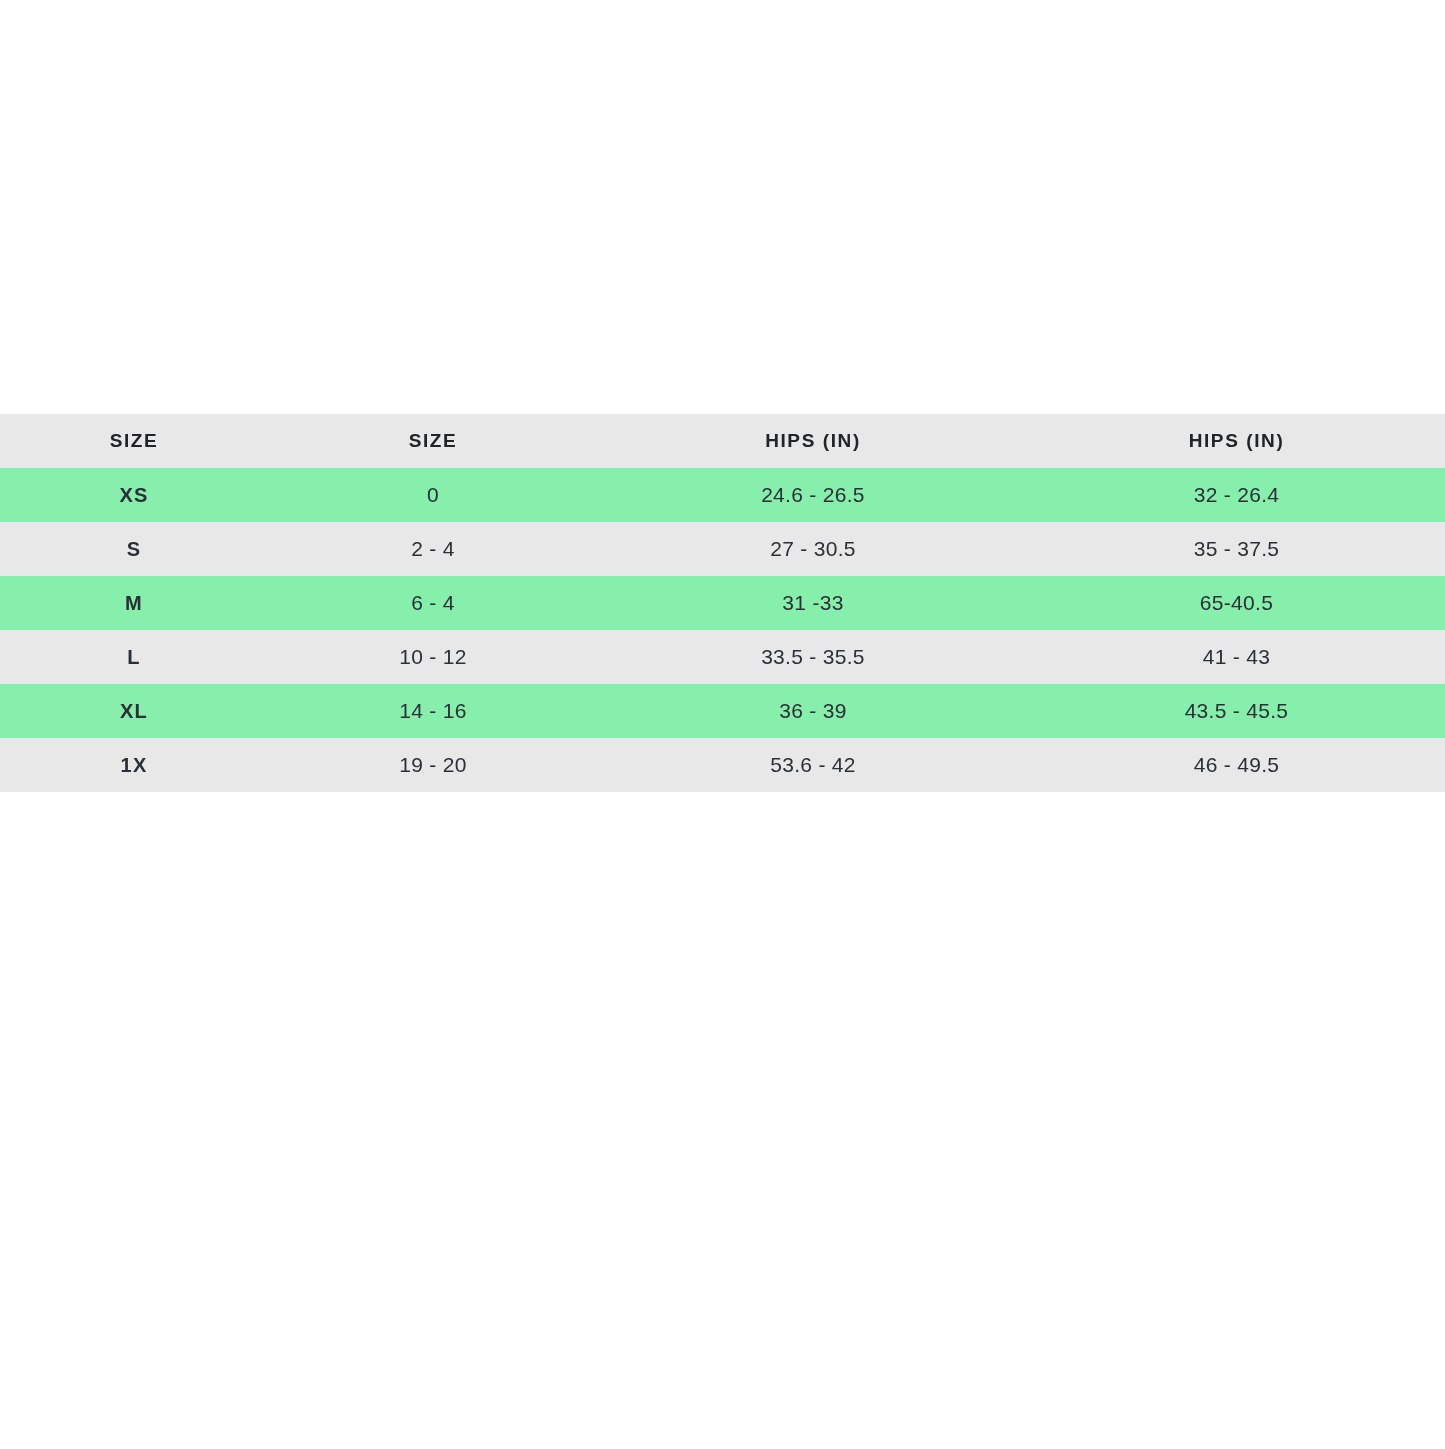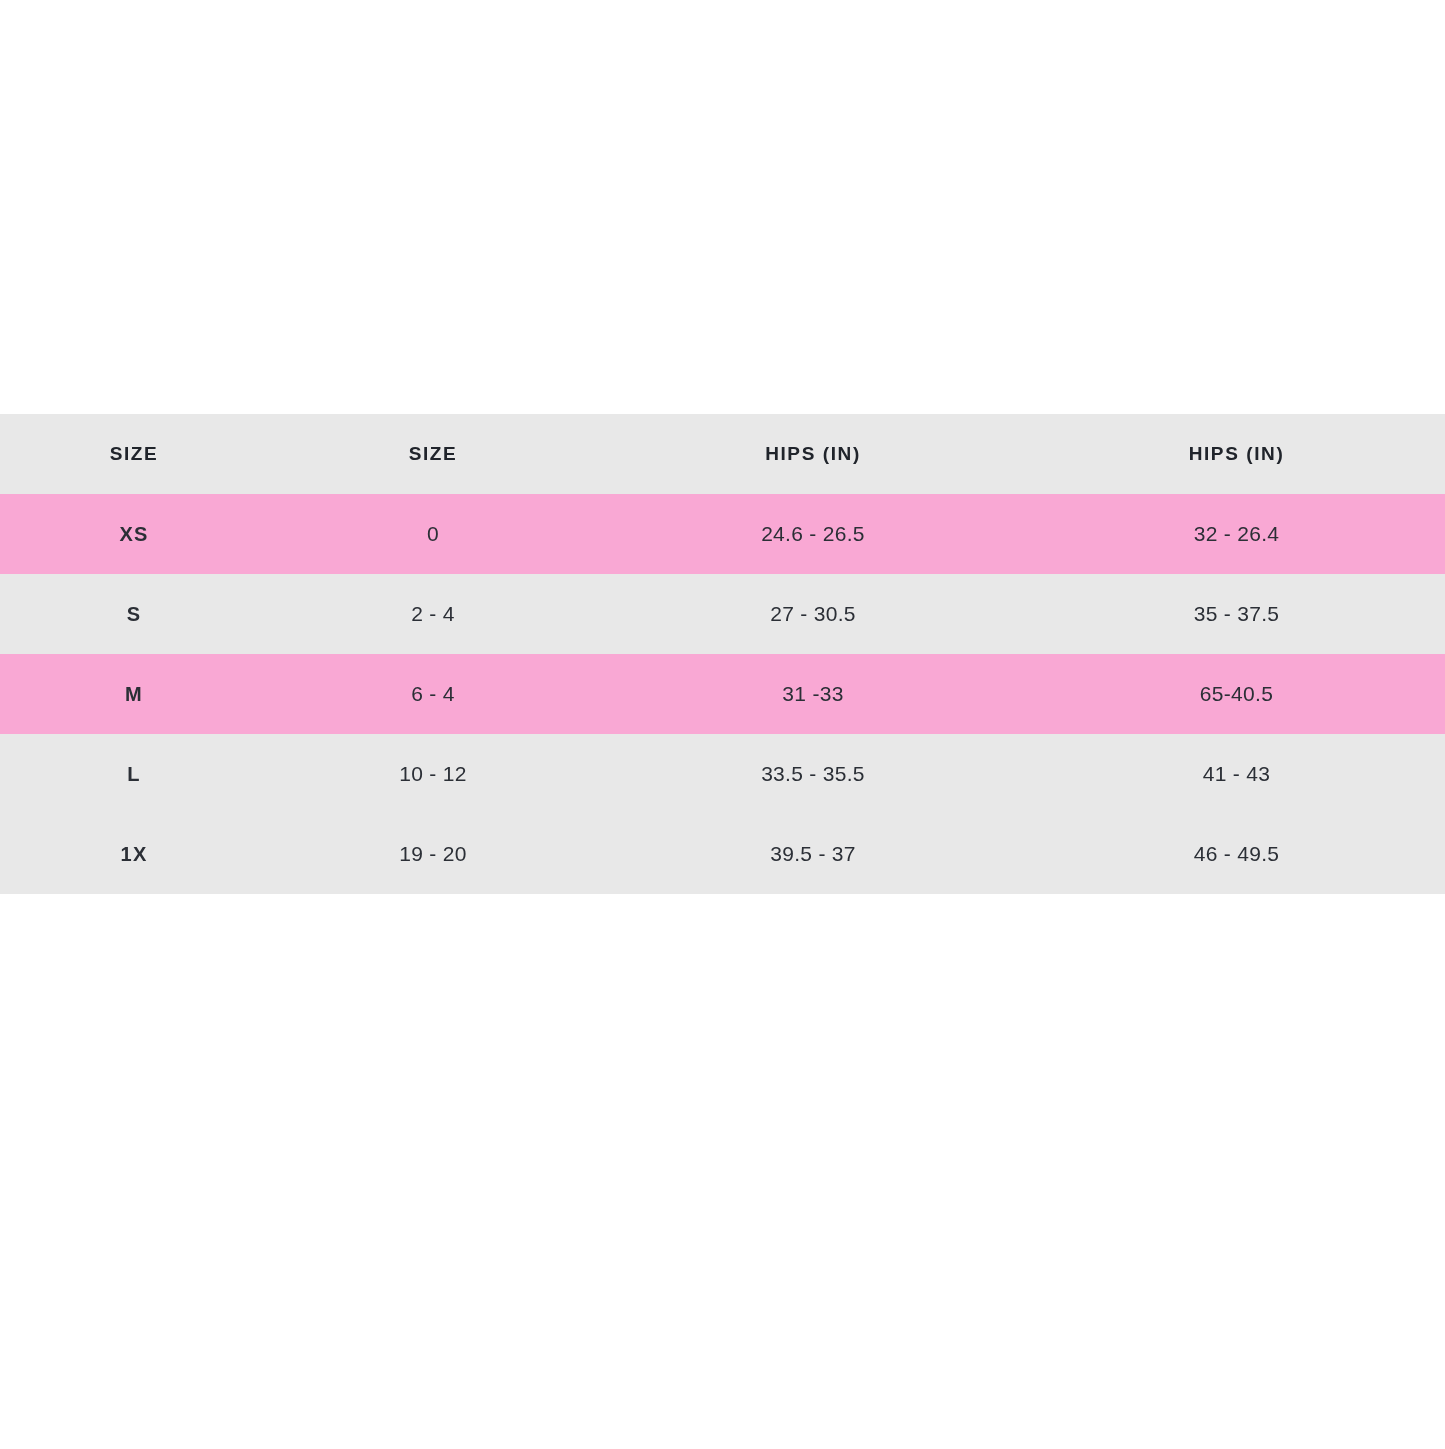--- a/index.html
+++ b/index.html
@@ -33,35 +33,35 @@
     width: 1445px;
     border-collapse: collapse;
     table-layout: fixed;
   }
   table.size-table th,
   table.size-table td {
     padding: 0;
     margin: 0;
     text-align: center;
     vertical-align: middle;
-    height: 80px;
+    height: 54px;
     border: none;
   }
   thead tr {
     background: #e8e8e8;
   }
   thead th {
     font-size: 19px;
     font-weight: bold;
     letter-spacing: 1.6px;
     color: #20242b;
     height: 66px;
   }
   tbody tr.row-even {
-    background: #f9a8d4;
+    background: #86efac;
   }
   tbody tr.row-odd {
     background: #e8e8e8;
   }
   tbody td {
     font-size: 21px;
     font-weight: normal;
     color: #2b2f36;
     letter-spacing: 0.3px;
   }
@@ -113,22 +113,28 @@
           <td>6 - 4</td>
           <td>31 -33</td>
           <td>65-40.5</td>
         </tr>
         <tr class="row-odd">
           <td class="col-size">L</td>
           <td>10 - 12</td>
           <td>33.5 - 35.5</td>
           <td>41 - 43</td>
         </tr>
+        <tr class="row-even">
+          <td class="col-size">XL</td>
+          <td>14 - 16</td>
+          <td>36 - 39</td>
+          <td>43.5 - 45.5</td>
+        </tr>
         <tr class="row-odd">
           <td class="col-size">1X</td>
           <td>19 - 20</td>
-          <td>39.5 - 37</td>
+          <td>53.6 - 42</td>
           <td>46 - 49.5</td>
         </tr>
       </tbody>
     </table>
   </div>
 </div>
 
 </body></html>

